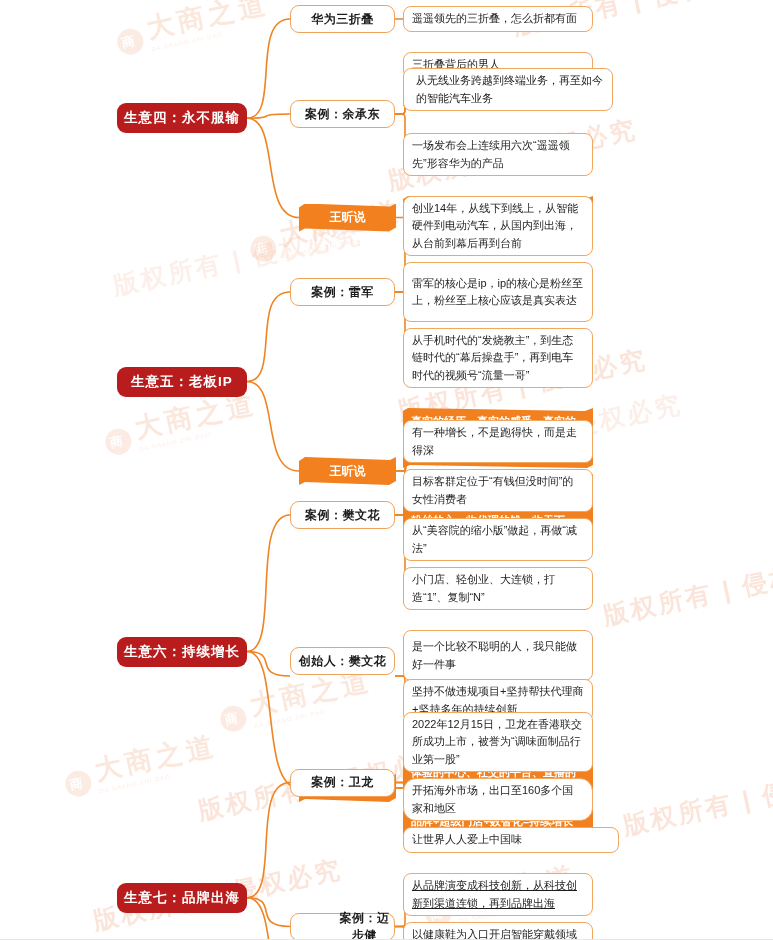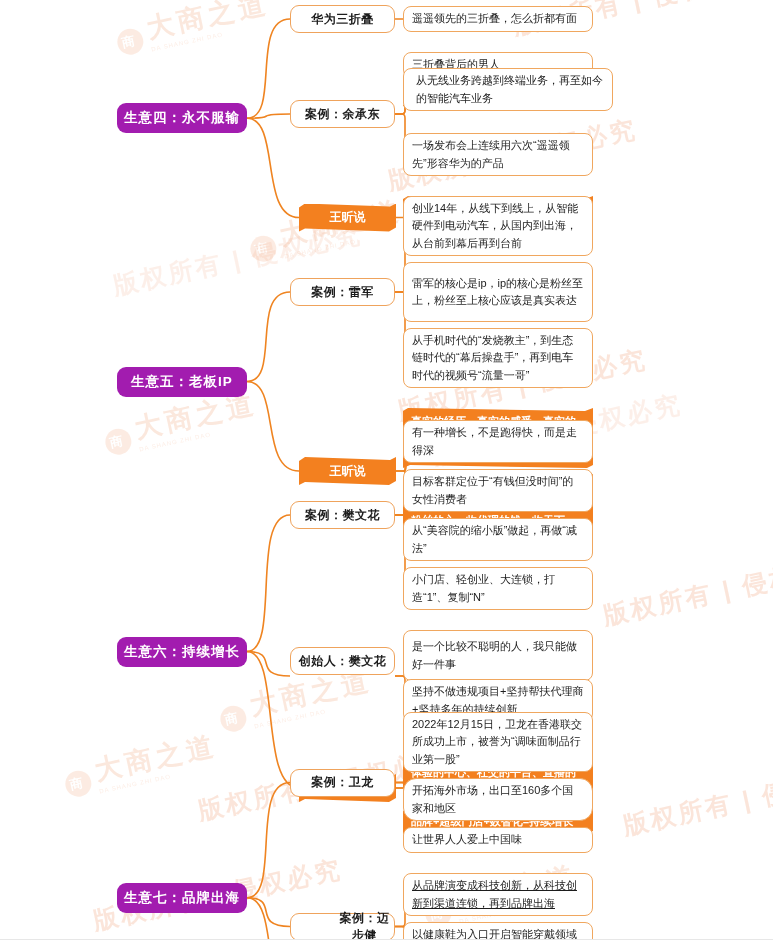--- a/index.html
+++ b/index.html
@@ -26,21 +26,21 @@
 
   
   svg.links{position:absolute;left:0;top:0;width:773px;height:940px;z-index:2;
             overflow:visible;pointer-events:none;}
   svg.links path,svg.links line{fill:none;stroke:#ef8421;stroke-width:1.6;}
 
   
   .node{position:absolute;z-index:3;box-sizing:border-box;}
 
   .root{
-    background:#a21caf;color:#ffffff;border-radius:9px;
+    background:#b91c1c;color:#ffffff;border-radius:9px;
     font-size:13.5px;font-weight:700;letter-spacing:1px;
     display:flex;align-items:center;justify-content:center;
     text-align:center;line-height:1.3;
   }
   .branch{
     background:#ffffff;border:1.4px solid #efa35c;border-radius:9px;
     color:#1c1c1c;font-size:12px;font-weight:700;letter-spacing:.5px;
     display:flex;align-items:center;justify-content:center;text-align:center;
   }
   .leaf{
@@ -249,21 +249,21 @@
       </div>
       <div class="node branch" style="left: 290px; top: 768.5px; width: 105px; height: 28px;">
         <span>案例：卫龙</span>
       </div>
       <div class="node leaf" style="left: 403px; top: 712px; width: 190px; height: 60px; align-items: center;">
         <span>2022年12月15日，卫龙在香港联交所成功上市，被誉为“调味面制品行业第一股”</span>
       </div>
       <div class="node leaf" style="left: 403px; top: 778px; width: 190px; height: 43px; border-radius: 13px;">
         <span>开拓海外市场，出口至160多个国家和地区</span>
       </div>
-      <div class="node leaf" style="left: 403px; top: 827px; width: 190px; height: 26px;">
+      <div class="node leaf" style="left: 403px; top: 827px; width: 216px; height: 26px;">
         <span>让世界人人爱上中国味</span>
       </div>
       <div class="node branch" style="left: 290px; top: 912.5px; width: 105px; height: 28px; padding-left: 44px;">
         <span>案例：迈步健</span>
       </div>
       <div class="node leaf" style="left: 403px; top: 873px; width: 190px; height: 43px; text-decoration: underline;">
         <span>从品牌演变成科技创新，从科技创新到渠道连锁，再到品牌出海</span>
       </div>
       <div class="node leaf" style="left: 403px; top: 922px; width: 190px; height: 26px;">
         <span>以健康鞋为入口开启智能穿戴领域</span>

